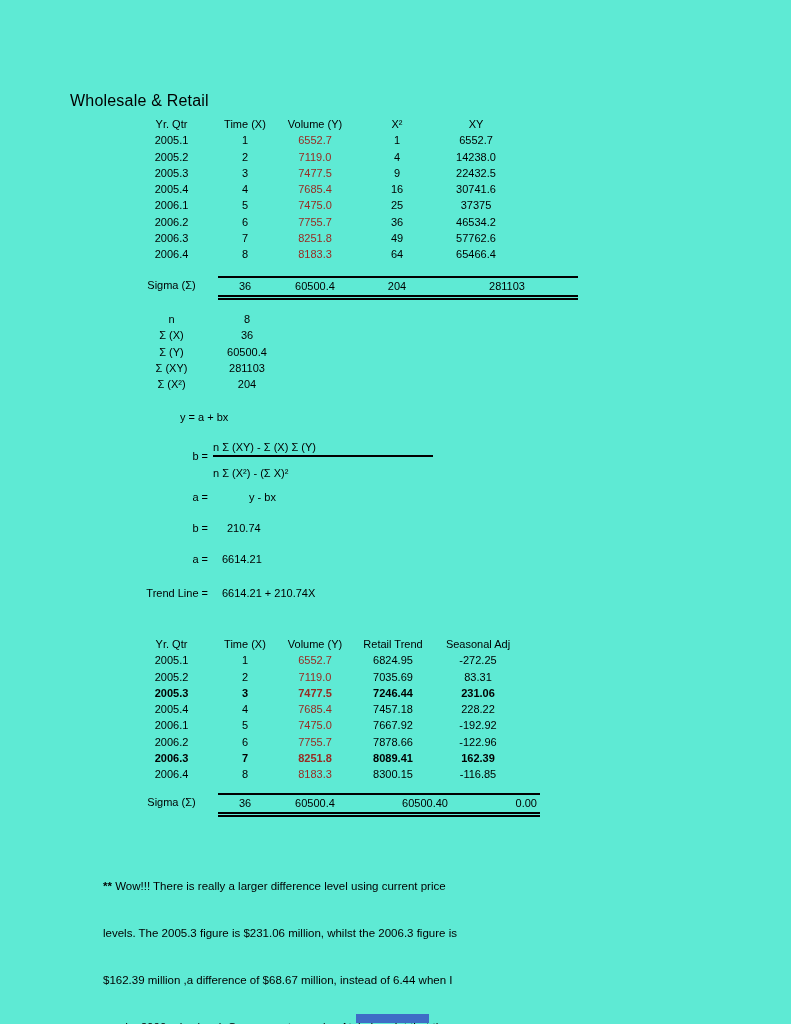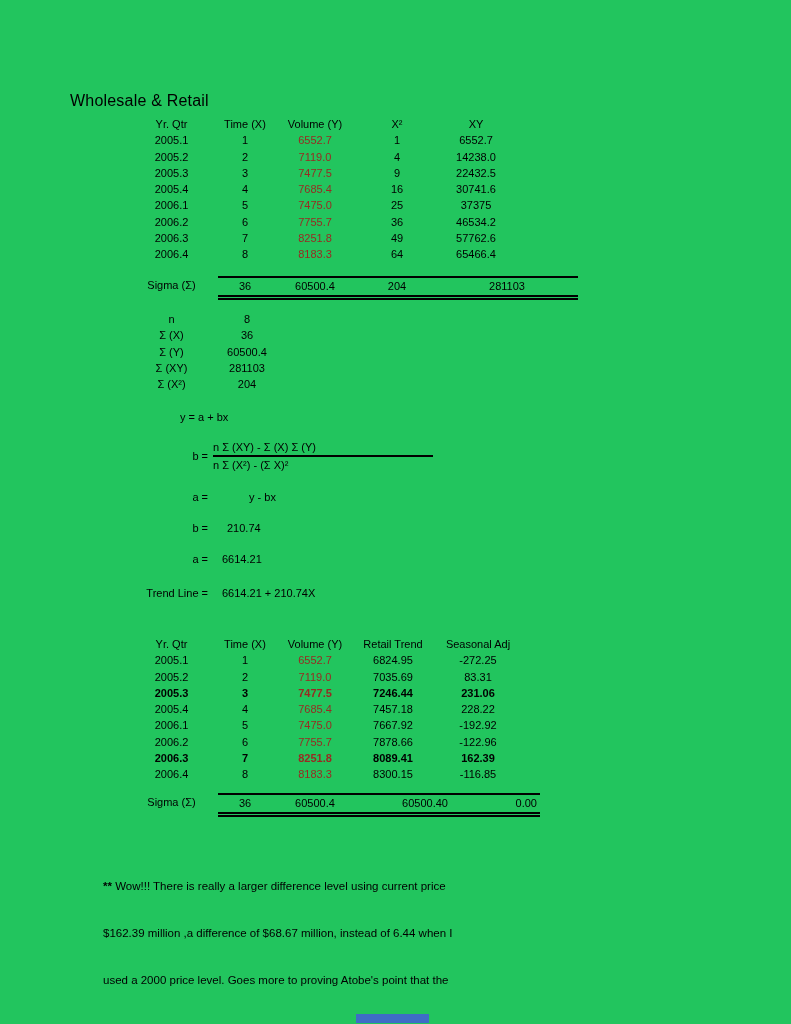--- a/index.html
+++ b/index.html
@@ -1,16 +1,16 @@
 <!DOCTYPE html>
 <html><head>
 <meta charset="utf-8">
 <style>
   html,body{margin:0;padding:0;background:#fff;}
-  .page{position:relative;width:791px;height:1024px;background:#22c55e;
+  .page{position:relative;width:791px;height:1024px;background:#5eead4;
         font-family:"Liberation Sans",sans-serif;font-size:11px;color:#000;overflow:hidden;}
   .abs{position:absolute;}
   .page-title{left:70px;top:92px;font-size:16px;letter-spacing:0.2px;}
 
   table{border-collapse:collapse;table-layout:fixed;}
   td,th{padding:0;height:16.3px;line-height:16.3px;text-align:center;
         font-size:11px;font-weight:400;white-space:nowrap;overflow:visible;}
   .red{color:#982b22;}
   tr.bold td{font-weight:700;}
   .t2 td.r,.t2 th.r-h{text-align:center;}
@@ -25,21 +25,21 @@
   
   .nrow{position:absolute;left:125px;height:16.3px;line-height:16.3px;}
   .nlabel{position:absolute;left:0;width:93px;text-align:center;}
   .nvalue{position:absolute;left:82px;width:80px;text-align:center;}
 
   
   .flabel{position:absolute;left:88px;width:120px;text-align:right;}
   .fval{position:absolute;}
   .fraction{position:absolute;left:213px;width:220px;text-align:left;}
   .fraction .num{border-bottom:2px solid #000;padding-bottom:1px;line-height:13px;}
-  .fraction .den{padding-top:2px;line-height:13px;}
+  .fraction .den{padding-top:10px;line-height:13px;}
 
   
   .note{left:103px;top:848px;font-size:11.5px;line-height:15.6px;white-space:pre;}
   .note .b{font-weight:700;}
 
   .blue-bar{left:356px;top:1014px;width:73px;height:9px;background:#3e6dc6;}
 </style>
 </head>
 <body>
 
@@ -257,20 +257,21 @@
   <div class="abs sigma-label" style="left:125px;top:794px;">Sigma (Σ)</div>
   <div class="abs sigma-box" style="left:218px;top:793px;width:322px;">
     <span class="sv" style="left:0;width:54px">36</span>
     <span class="sv" style="left:54px;width:86px">60500.4</span>
     <span class="sv r" style="left:140px;width:90px">60500.40</span>
     <span class="sv r" style="left:230px;width:89px">0.00</span>
   </div>
 
   <div class="abs note">
     <div><span class="b">**</span><span> Wow!!! There is really a larger difference level using current price</span></div>
+    <div>levels. The 2005.3 figure is $231.06 million, whilst the 2006.3 figure is</div>
     <div>$162.39 million ,a difference of $68.67 million, instead of 6.44 when I</div>
     <div>used a 2000 price level. Goes more to proving Atobe's point that the</div>
     
   </div>
 
   <div class="abs blue-bar"></div>
 
 </div>
 
 </body></html>

